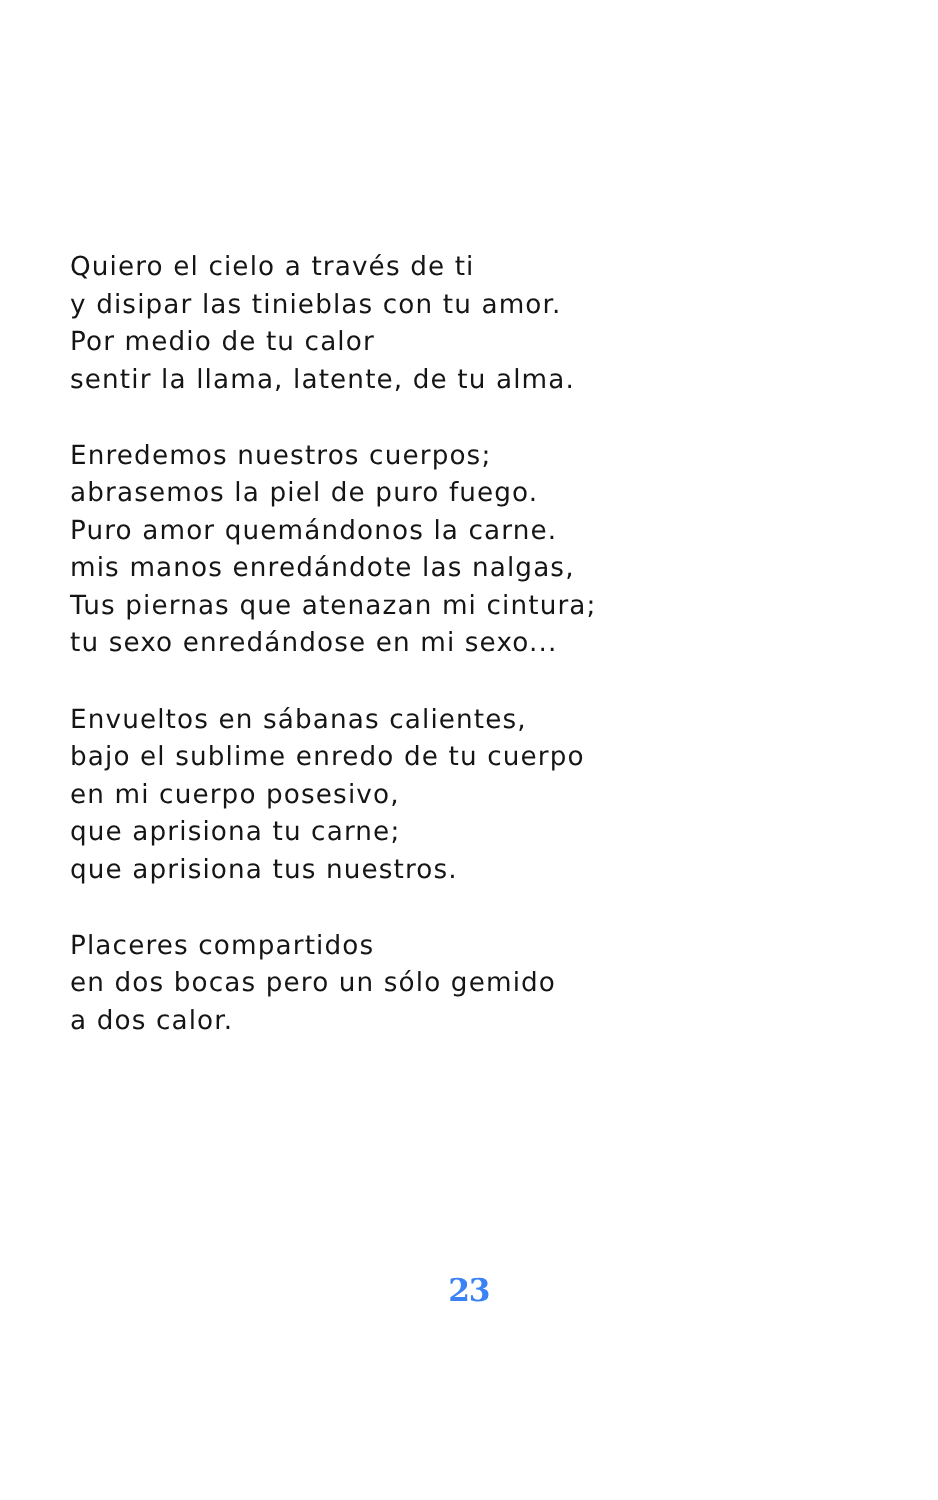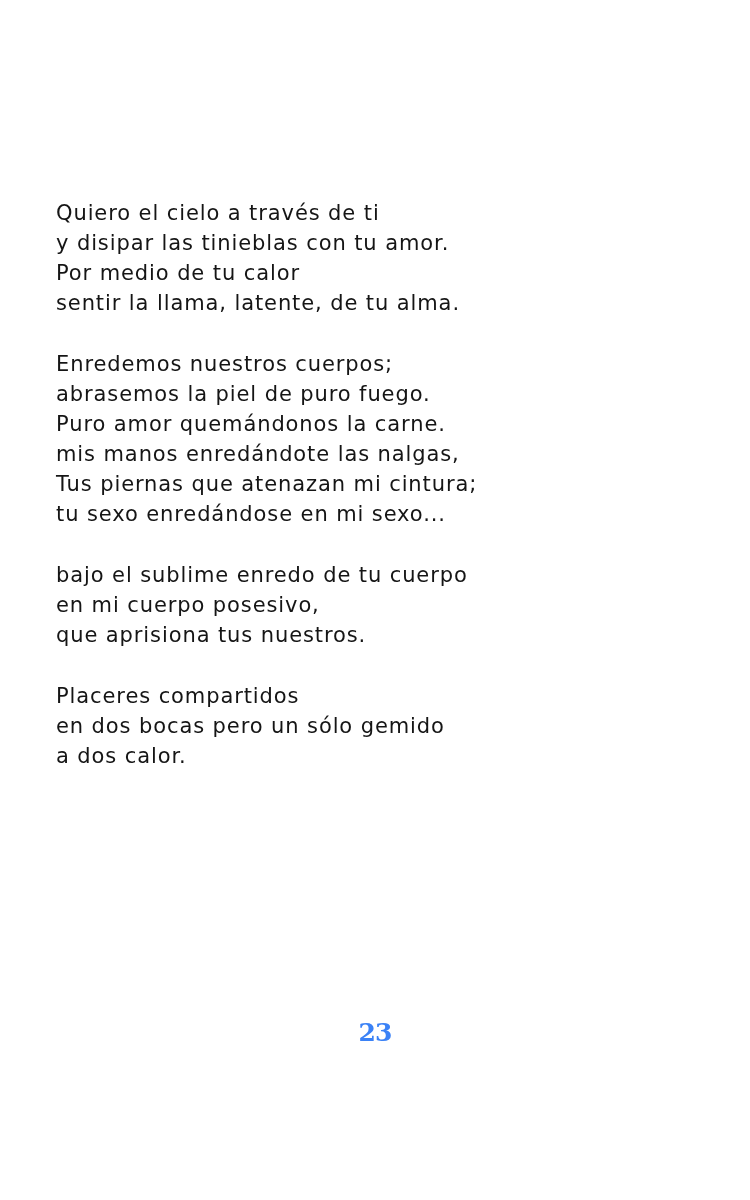--- a/index.html
+++ b/index.html
@@ -69,22 +69,24 @@
     <div class="stanza">
       <div class="line">Enredemos nuestros cuerpos;</div>
       <div class="line">abrasemos la piel de puro fuego.</div>
       <div class="line">Puro amor quemándonos la carne.</div>
       <div class="line">mis manos enredándote las nalgas,</div>
       <div class="line">Tus piernas que atenazan mi cintura;</div>
       <div class="line">tu sexo enredándose en mi sexo...</div>
     </div>
 
     <div class="stanza">
+      <div class="line">Envueltos en sábanas calientes,</div>
       <div class="line">bajo el sublime enredo de tu cuerpo</div>
       <div class="line">en mi cuerpo posesivo,</div>
+      <div class="line">que aprisiona tu carne;</div>
       <div class="line">que aprisiona tus nuestros.</div>
     </div>
 
     <div class="stanza">
       <div class="line">Placeres compartidos</div>
       <div class="line">en dos bocas pero un sólo gemido</div>
       <div class="line">a dos calor.</div>
     </div>
 
   </div>

